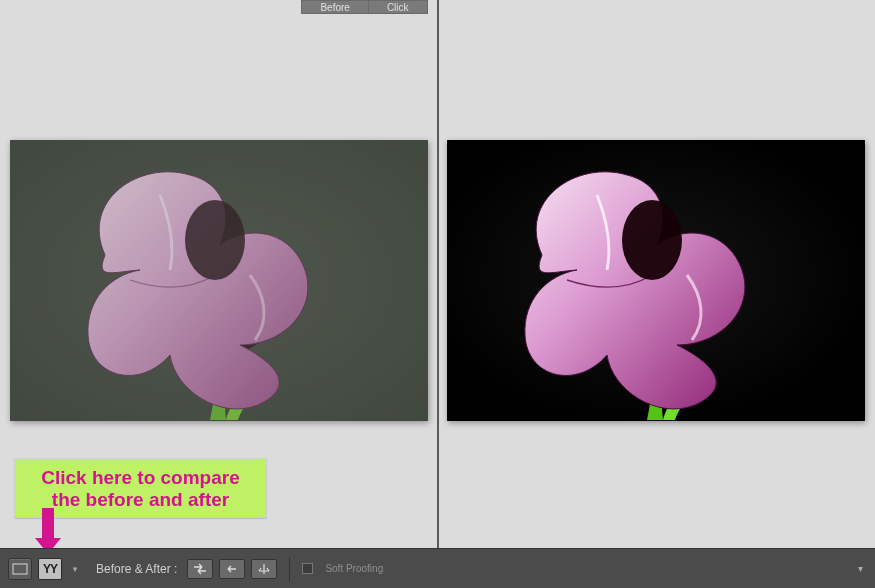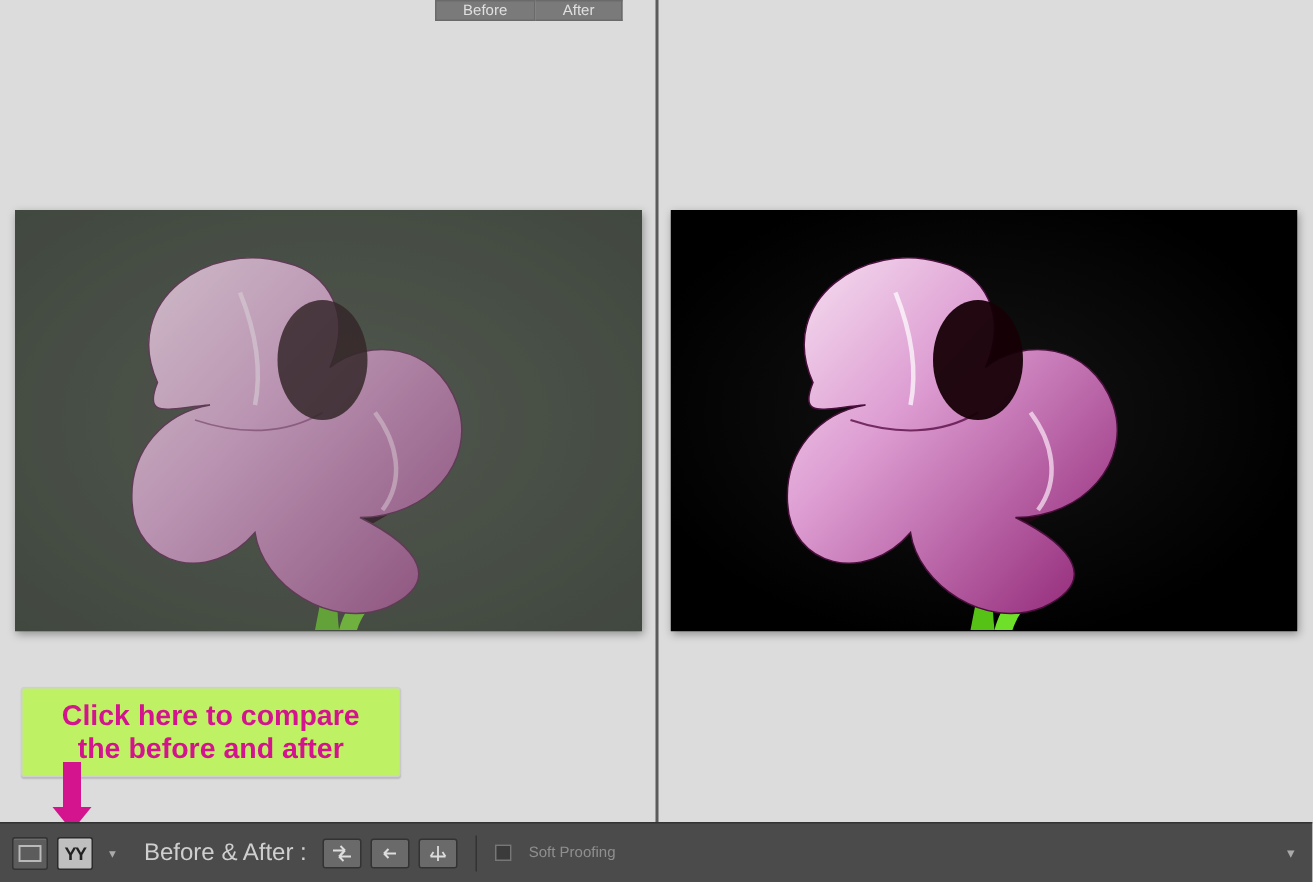--- a/index.html
+++ b/index.html
@@ -1,19 +1,19 @@
 <!DOCTYPE html>
 <html><head>
   <meta charset="utf-8">
   <style>
     * { margin:0; padding:0; box-sizing:border-box; }
     body { width:875px; height:588px; background:#dcdcdc; font-family:Arial,Helvetica,sans-serif; overflow:hidden; position:relative; }
 
     
-    .header-tabs { position:absolute; top:0; left:0; width:705px; height:14px; display:flex; justify-content:center; }
+    .header-tabs { position:absolute; top:0; left:12px; width:705px; height:14px; display:flex; justify-content:center; }
     .tab-wrap { display:flex; }
     .tab { font-size:10px; color:#e0e0e0; padding:1px 18px; border:1px solid #6a6a6a; background:#7a7a7a; line-height:11px; }
     .tab + .tab { border-left:0; }
 
     
     .divider { position:absolute; top:0; left:437px; width:2px; height:548px; background:#5b5b5b; }
 
     
     .pane { position:absolute; top:140px; width:418px; height:281px; overflow:hidden; }
     .pane-before { left:10px; }
@@ -28,34 +28,34 @@
     .arrow-stem { width:12px; height:30px; background:#d4148e; }
     .arrow-head { width:0; height:0; border-left:13px solid transparent; border-right:13px solid transparent; border-top:16px solid #d4148e; position:relative; left:-7px; }
 
     
     .toolbar { position:absolute; left:0; bottom:0; width:875px; height:40px; background:#4b4b4b; border-top:1px solid #333; display:flex; align-items:center; padding:0 8px; gap:6px; }
     .tool-btn { height:22px; min-width:24px; background:#5c5c5c; border:1px solid #333; border-radius:2px; display:flex; align-items:center; justify-content:center; cursor:pointer; box-shadow:inset 0 1px 0 rgba(255,255,255,0.1);}
     .tool-btn svg { display:block; }
     .tool-compare { background:#bfbfbf; border-color:#2b2b2b; }
     .tool-compare .yy { font-size:12px; font-weight:700; color:#222; letter-spacing:-1px; padding:0 2px;}
     .chev { width:14px; height:22px; display:flex; align-items:center; justify-content:center; color:#aaa; font-size:9px;}
-    .tool-label { color:#cfcfcf; font-size:16px; margin:0 4px 0 8px; }
+    .tool-label { color:#cfcfcf; font-size:12px; margin:0 4px 0 8px; }
     .mini-btn { height:20px; width:26px; background:#6a6a6a; border:1px solid #333; border-radius:2px; display:flex; align-items:center; justify-content:center; cursor:pointer;}
     .sep { width:1px; height:24px; background:#333; margin:0 6px; }
     .checkbox { width:11px; height:11px; border:1px solid #777; background:#3b3b3b; display:inline-block; vertical-align:middle; }
     .soft-label { color:#8f8f8f; font-size:10px; margin-left:6px; }
     .right-chev { margin-left:auto; color:#aaa; font-size:10px; padding-right:4px;}
   </style>
 </head>
 <body>
 
 <div class="header-tabs">
   <div class="tab-wrap">
     <div class="tab">Before</div>
-    <div class="tab">After</div>
+    <div class="tab">Click</div>
   </div>
 </div>
 
 <div class="divider"></div>
 
 <div class="pane pane-before shadow">
   <svg class="flower" viewBox="0 0 418 281" preserveAspectRatio="none">
     <rect width="418" height="281" fill="#3c423a"></rect>
     <radialGradient id="bgB" cx="50%" cy="50%" r="70%">
       <stop offset="0%" stop-color="#474d44"></stop>

